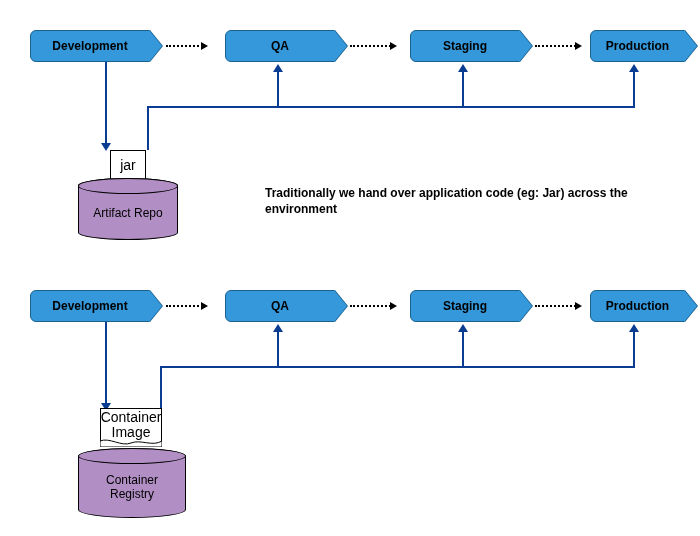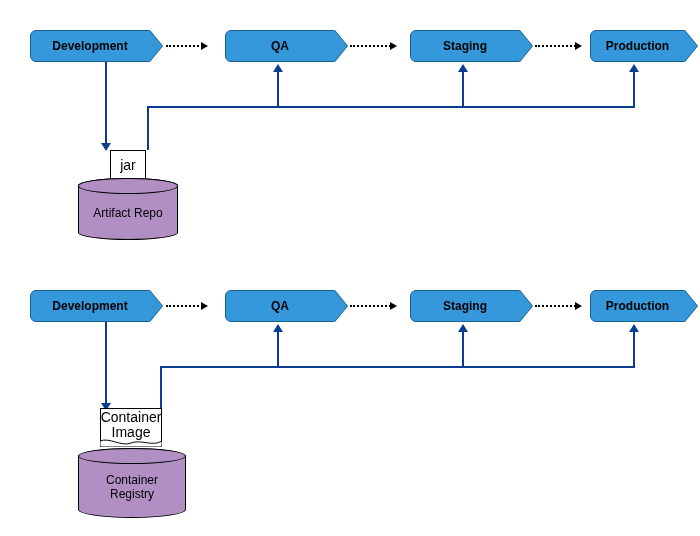--- a/index.html
+++ b/index.html
@@ -193,20 +193,21 @@
     <span style="white-space:pre-line;">jar</span>
     <svg viewBox="0 0 38 8" preserveAspectRatio="none">
         <path d="M0,2 C6,-2 13,8 19,4 C25,0 32,8 38,2 L38,8 L0,8 Z" fill="#fff" stroke="#000" stroke-width="1"></path>
       </svg>
   </div>
 
   <div class="cylinder" style="left:78px; top:148px; width:100px; height:62px;">
     <span style="white-space:pre-line; position:relative; top:4px;">Artifact Repo</span>
   </div>
 
+  <div class="caption" style="left:265px; top:155px; width:395px;">Traditionally we hand over application code (eg: Jar) across the environment</div>
 </div>
 
 <div class="diagram-section" style="top:290px; height:240px;">
 
   <div class="pipeline-row">
     <div class="stage" style="left:0; width:120px;">
       <span>Development</span>
     </div>
     <div class="dotted-arrow" style="left:136px; width:40px;"></div>
 

